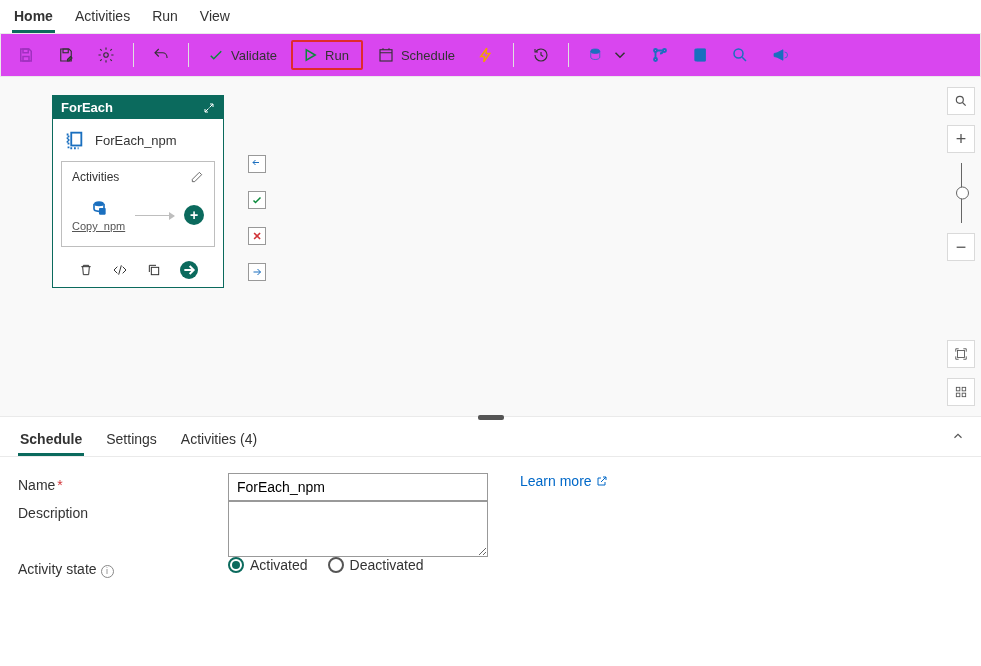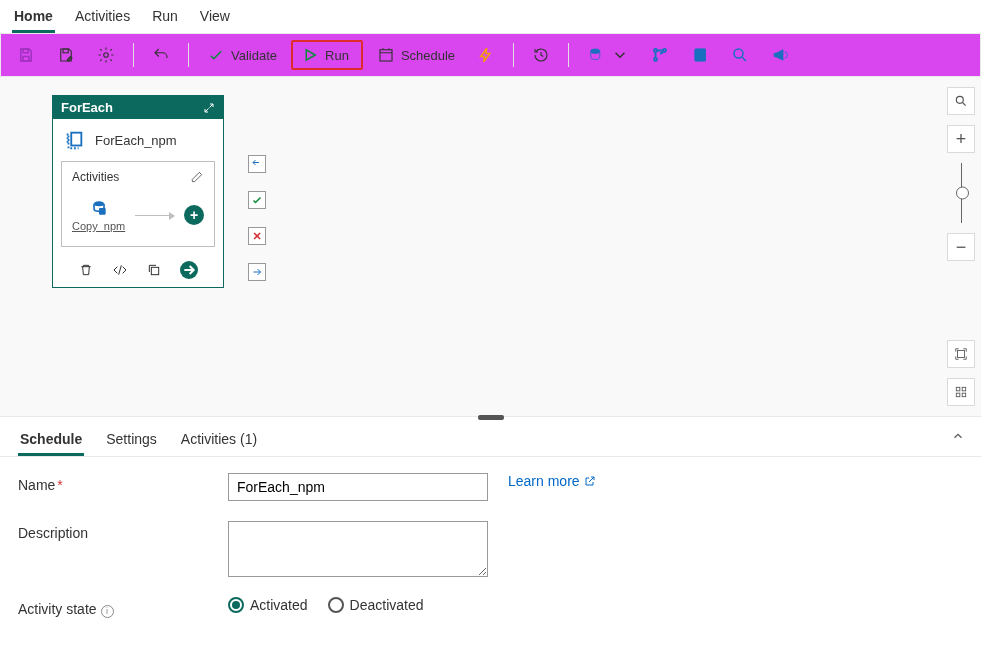--- a/index.html
+++ b/index.html
@@ -47,26 +47,26 @@
 
 
 .divider-grip { position: absolute; left: 50%; bottom: -4px; width: 26px; height: 5px; background: #555; border-radius: 2px; transform: translateX(-50%); }
 
 
 .props { padding: 0 0 10px 0; position: relative; }
 .props-tabs { display: flex; gap: 20px; padding: 8px 18px 0 18px; border-bottom: 1px solid #EAEAEA; }
 .props-tab { padding: 6px 2px; cursor: pointer; font-size: 14px; }
 .props-tab.active { border-bottom: 3px solid #0B6A5D; font-weight: 600; }
 .props-collapse { position: absolute; right: 16px; top: 12px; cursor: pointer; }
-.form { padding: 16px 18px; display: grid; grid-template-columns: 210px 280px auto; row-gap: 20px; align-items: start; }
+.form { padding: 16px 18px; display: grid; grid-template-columns: 210px 280px auto; align-items: start; }
 .form label { font-size: 14px; padding-top: 4px; }
 .req { color: #D13438; margin-left: 2px; }
 .form input[type=text] { width: 260px; padding: 5px 8px; border: 1px solid #999; font-size: 14px; }
 .form textarea { width: 260px; height: 56px; padding: 5px 8px; border: 1px solid #999; font-size: 14px; resize: both; }
-.learn { color: #0068C8; font-size: 14px; display: inline-flex; align-items: center; gap: 4px; cursor: pointer; }
+.learn { color: #0068C8; font-size: 14px; display: inline-flex; align-items: center; gap: 4px; cursor: pointer; margin-left: 12px; }
 .radio-row { display: flex; gap: 20px; align-items: center; }
 .radio-opt { display: flex; align-items: center; gap: 6px; font-size: 14px; cursor: pointer; }
 .radio-circle { width: 16px; height: 16px; border: 2px solid #555; border-radius: 50%; display: flex; align-items: center; justify-content: center; }
 .radio-opt.selected .radio-circle { border-color: #0B6A5D; }
 .radio-opt.selected .radio-circle::after { content: ""; width: 8px; height: 8px; background: #0B6A5D; border-radius: 50%; }
 .info-i { display: inline-flex; width: 13px; height: 13px; border: 1px solid #888; border-radius: 50%; align-items: center; justify-content: center; font-size: 9px; color: #888; margin-left: 4px; }
 </style>
 </head>
 <body>
 
@@ -279,21 +279,21 @@
       </div>
   </div>
 
   <div class="divider-grip"></div>
 </div>
 
 <div class="props">
   <div class="props-tabs">
     <div class="props-tab active">Schedule</div>
     <div class="props-tab">Settings</div>
-    <div class="props-tab">Activities (1)</div>
+    <div class="props-tab">Activities (4)</div>
   </div>
   <div class="props-collapse">
     <svg width="14" height="14" viewBox="0 0 24 24" fill="none" stroke="#555" stroke-width="2">
         <path d="M6 15l6-6 6 6"></path>
       </svg>
   </div>
 
   <div class="form">
     <label><span>Name</span><span class="req">*</span></label>
     <input type="text" value="ForEach_npm" style="">

